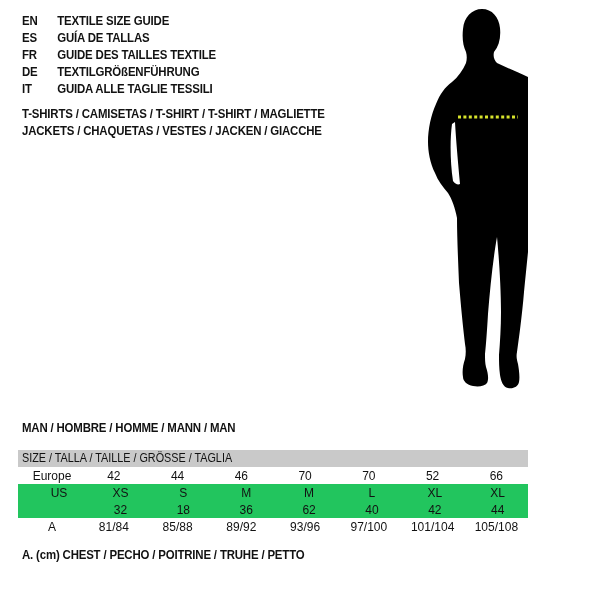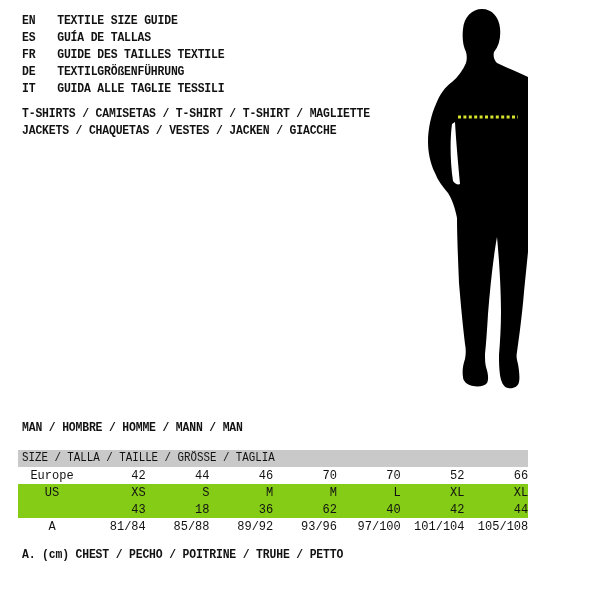--- a/index.html
+++ b/index.html
@@ -1,39 +1,39 @@
 <!DOCTYPE html>
 <html><head>
 <meta charset="utf-8">
 <style>
   html,body{margin:0;padding:0;background:#fff;}
   .canvas{
     position:relative;width:528px;height:600px;background:#fff;overflow:hidden;
-    font-family:Liberation Mono, monospace;color:#121212;
+    font-family:Liberation Sans, sans-serif;color:#121212;
   }
   .condensed{transform:scaleX(0.88);transform-origin:0 0;}
   
   .lang-block{position:absolute;left:22px;top:12px;font-size:13px;font-weight:bold;letter-spacing:-0.2px;}
   .lang-row{display:flex;height:17px;line-height:17px;}
   .lang-code{width:40px;flex:0 0 40px;}
   
   .cat-block{position:absolute;left:22px;top:105px;font-size:13px;font-weight:bold;line-height:17px;letter-spacing:-0.2px;white-space:nowrap;}
   
   .figure{position:absolute;left:400px;top:0;width:200px;height:400px;}
   .measure-a{position:absolute;left:560px;top:109px;font-size:13px;font-weight:600;}
   
   .man-title{position:absolute;left:22px;top:419px;font-size:13px;font-weight:bold;line-height:17px;letter-spacing:-0.2px;white-space:nowrap;}
   
   .size-table{position:absolute;left:18px;top:450px;width:574px;font-size:12px;}
   .t-header{height:17px;line-height:17px;background:#c9c9c9;padding-left:4px;overflow:hidden;}
   .t-header .hdr-text{display:inline-block;transform:scaleX(0.9);transform-origin:0 50%;white-space:nowrap;}
   .t-row{display:grid;grid-template-columns:64px repeat(8,1fr);height:17px;align-items:center;}
-  .t-row.band{background:#84cc16;}
+  .t-row.band{background:#22c55e;padding-left:7px;}
   .t-label{padding-left:4px;text-align:center;}
-  .t-cell{text-align:right;}
+  .t-cell{text-align:center;}
   
   .footnote{position:absolute;left:22px;top:547px;font-size:13px;font-weight:bold;letter-spacing:-0.2px;white-space:nowrap;}
 </style>
 </head>
 <body>
 
 <div class="canvas">
 
   <div class="lang-block condensed">
     <div class="lang-row">
@@ -144,21 +144,21 @@
       <span class="t-cell">M</span>
       <span class="t-cell">M</span>
       <span class="t-cell">L</span>
       <span class="t-cell">XL</span>
       <span class="t-cell">XL</span>
       <span class="t-cell">XXL</span>
     </div>
 
     <div class="t-row band">
       <span class="t-label"></span>
-      <span class="t-cell">43</span>
+      <span class="t-cell">32</span>
       <span class="t-cell">18</span>
       <span class="t-cell">36</span>
       <span class="t-cell">62</span>
       <span class="t-cell">40</span>
       <span class="t-cell">42</span>
       <span class="t-cell">44</span>
       <span class="t-cell">46</span>
     </div>
 
     <div class="t-row">

